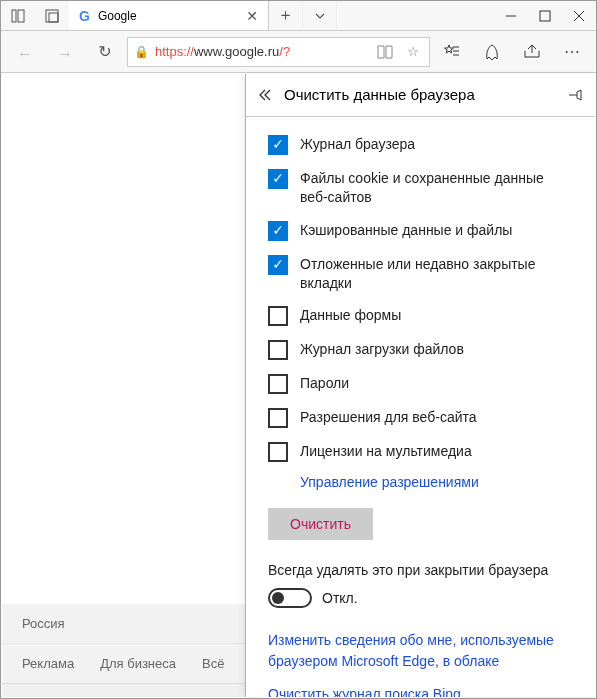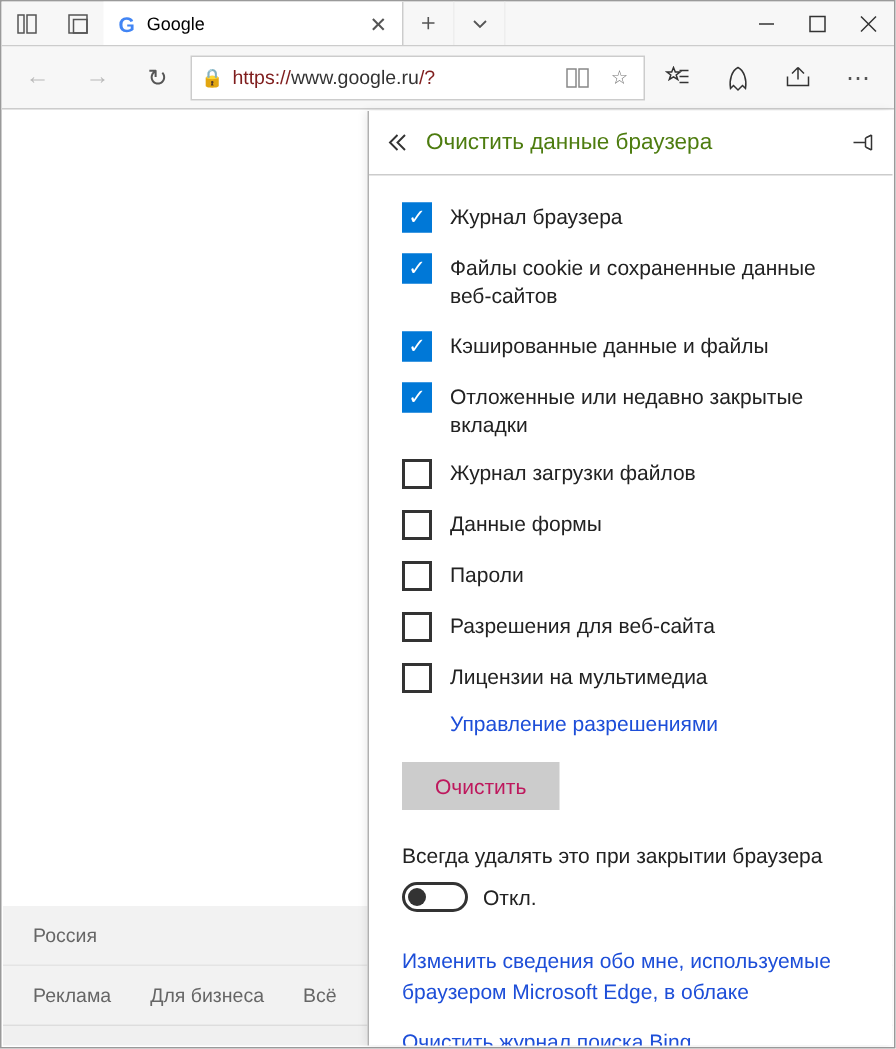--- a/index.html
+++ b/index.html
@@ -12,30 +12,30 @@
   .tab-close { margin-left: auto; font-size: 14px; color: #555; }
   .tab-new, .tab-more { width: 34px; display: flex; align-items: center; justify-content: center; color: #555; border-right: 1px solid #eee; }
   .spacer { flex: 1; }
   .win-controls { display: flex; }
   .toolbar { height: 42px; display: flex; align-items: center; padding: 0 6px; gap: 4px; border-bottom: 1px solid #ccc; background: #f7f7f7; }
   .tb-btn { width: 36px; height: 36px; display: flex; align-items: center; justify-content: center; color: #555; font-size: 16px; }
   .tb-btn.disabled { color: #bbb; }
   .addr { flex: 1; height: 30px; border: 1px solid #ccc; background: #fff; display: flex; align-items: center; padding: 0 6px; font-size: 13px; gap: 6px; }
   .addr .lock { color: #777; font-size: 12px; }
   .addr .url { flex: 1; color: #333; white-space: nowrap; overflow: hidden; }
-  .addr .url .g1 { color: #7f1d1d; }
+  .addr .url .g1 { color: #ef4444; }
   .addr .ic { color: #777; width: 20px; text-align: center; }
   .content { position: absolute; top: 73px; left: 1px; right: 1px; bottom: 1px; background: #fff; }
   .footer { position: absolute; bottom: 14px; left: 0; right: 0; background: #f2f2f2; font-size: 13px; color: #666; }
   .footer .row1 { padding: 12px 20px; border-bottom: 1px solid #e4e4e4; }
   .footer .row2 { padding: 12px 20px; display: flex; gap: 26px; }
   .scrollbar-h { position: absolute; bottom: 0; left: 0; right: 0; height: 14px; background: #f0f0f0; border-top: 1px solid #ddd; }
   .panel { position: absolute; top: 73px; right: 1px; width: 350px; bottom: 1px; background: #fff; border-left: 1px solid #b0b0b0; display: flex; flex-direction: column; box-shadow: -2px 0 6px rgba(0,0,0,0.08); }
   .panel-head { height: 44px; display: flex; align-items: center; padding: 0 12px; border-bottom: 1px solid #ccc; gap: 10px; }
-  .panel-head .title { font-size: 15px; color: #4d7c0f; flex: 1; }
+  .panel-head .title { font-size: 15px; color: #000000; flex: 1; }
   .panel-body { padding: 18px 22px 10px 22px; overflow: hidden; font-size: 14px; color: #222; }
   .chk-row { display: flex; align-items: flex-start; gap: 12px; margin-bottom: 14px; line-height: 1.35; }
   .chk { width: 20px; height: 20px; border: 2px solid #333; flex-shrink: 0; display: flex; align-items: center; justify-content: center; }
   .chk.on { background: #0078d7; border-color: #0078d7; color: #fff; font-size: 14px; }
   .link { color: #1d4ed8; cursor: pointer; }
   .link.u { }
   .clear-btn { margin-top: 6px; background: #ccc; border: none; padding: 8px 22px; font-size: 14px; color: #be185d; }
   .section2 { margin-top: 22px; }
   .toggle-row { display: flex; align-items: center; gap: 10px; margin-top: 10px; }
   .toggle { width: 44px; height: 20px; border: 2px solid #333; border-radius: 10px; position: relative; }
@@ -168,25 +168,25 @@
         <div class="chk-row">
           <div class="chk on">✓</div>
           <div>Кэшированные данные и файлы</div>
         </div>
         <div class="chk-row">
           <div class="chk on">✓</div>
           <div>Отложенные или недавно закрытые вкладки</div>
         </div>
         <div class="chk-row">
           <div class="chk"></div>
+          <div>Данные формы</div>
+        </div>
+        <div class="chk-row">
+          <div class="chk"></div>
           <div>Журнал загрузки файлов</div>
-        </div>
-        <div class="chk-row">
-          <div class="chk"></div>
-          <div>Данные формы</div>
         </div>
         <div class="chk-row">
           <div class="chk"></div>
           <div>Пароли</div>
         </div>
         <div class="chk-row">
           <div class="chk"></div>
           <div>Разрешения для веб-сайта</div>
         </div>
         <div class="chk-row">

